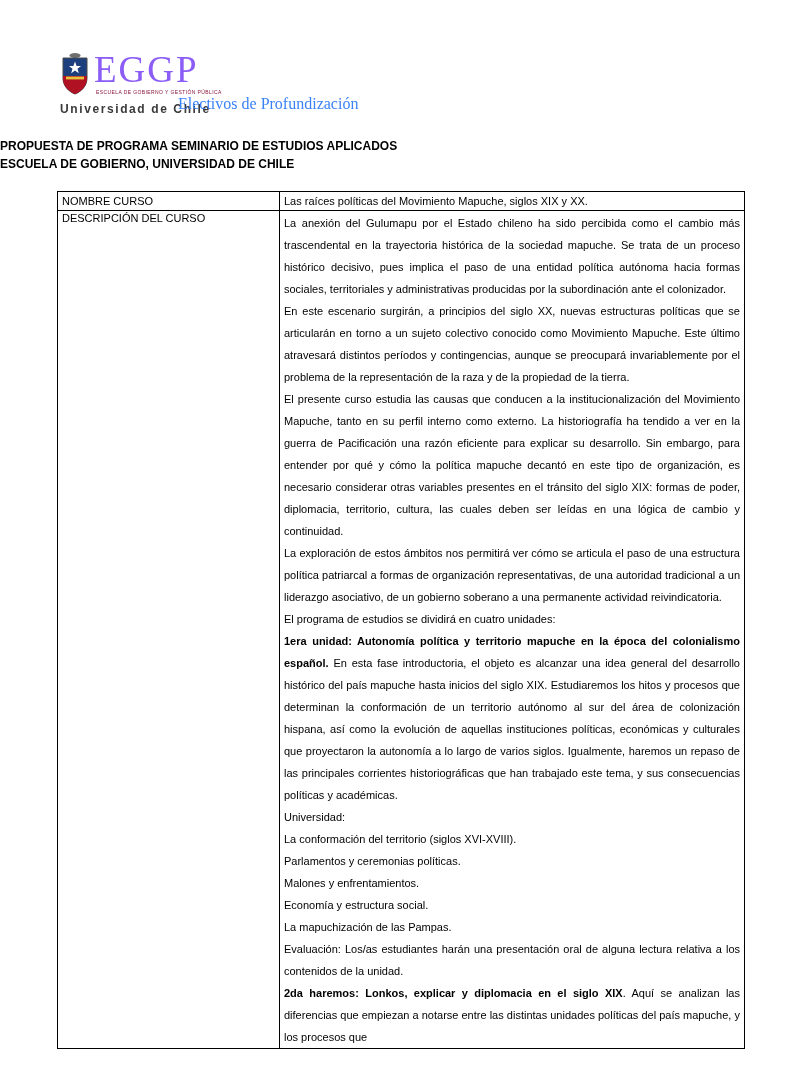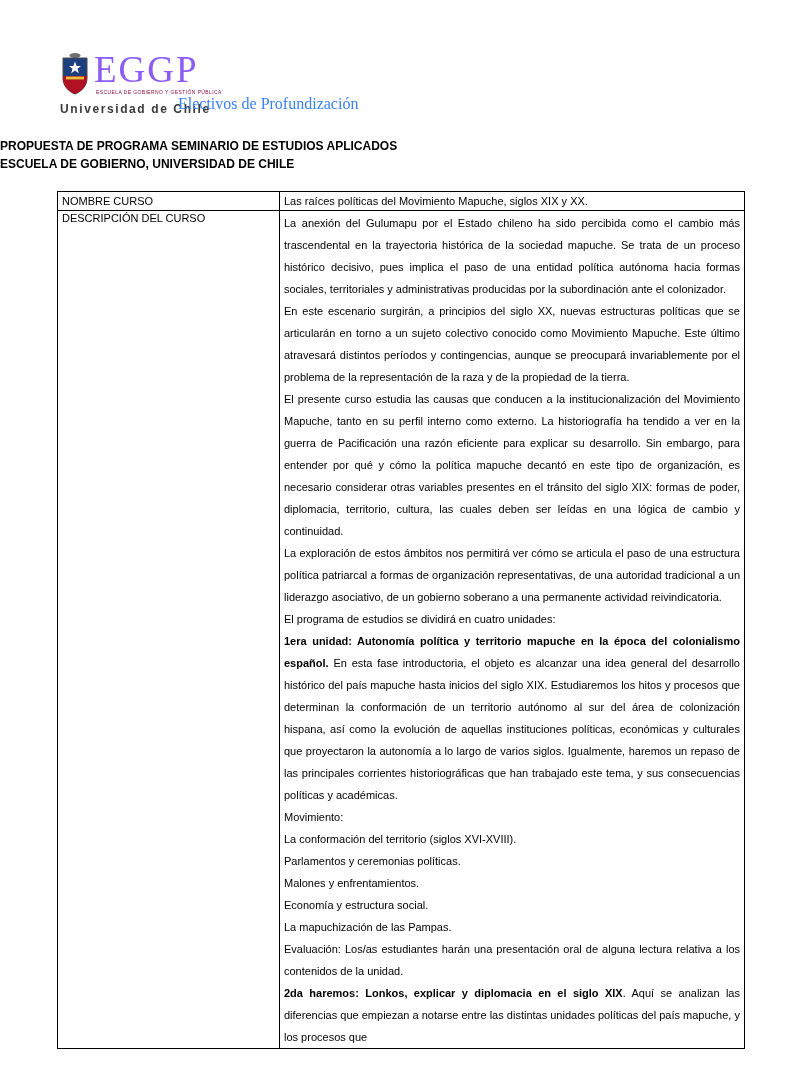--- a/index.html
+++ b/index.html
@@ -93,21 +93,21 @@
       <tr>
         <td class="label-col">DESCRIPCIÓN DEL CURSO</td>
         <td class="desc-cell">
           <div class="desc-content">
               <div class="para"><span>La anexión del Gulumapu por el Estado chileno ha sido percibida como el cambio más trascendental en la trayectoria histórica de la sociedad mapuche. Se trata de un proceso histórico decisivo, pues implica el paso de una entidad política autónoma hacia formas sociales, territoriales y administrativas producidas por la subordinación ante el colonizador.</span></div>
               <div class="para"><span>En este escenario surgirán, a principios del siglo XX, nuevas estructuras políticas que se articularán en torno a un sujeto colectivo conocido como Movimiento Mapuche. Este último atravesará distintos períodos y contingencias, aunque se preocupará invariablemente por el problema de la representación de la raza y de la propiedad de la tierra.</span></div>
               <div class="para"><span>El presente curso estudia las causas que conducen a la institucionalización del Movimiento Mapuche, tanto en su perfil interno como externo. La historiografía ha tendido a ver en la guerra de Pacificación una razón eficiente para explicar su desarrollo. Sin embargo, para entender por qué y cómo la política mapuche decantó en este tipo de organización, es necesario considerar otras variables presentes en el tránsito del siglo XIX: formas de poder, diplomacia, territorio, cultura, las cuales deben ser leídas en una lógica de cambio y continuidad.</span></div>
               <div class="para"><span>La exploración de estos ámbitos nos permitirá ver cómo se articula el paso de una estructura política patriarcal a formas de organización representativas, de una autoridad tradicional a un liderazgo asociativo, de un gobierno soberano a una permanente actividad reivindicatoria.</span></div>
               <div class="para"><span>El programa de estudios se dividirá en cuatro unidades:</span></div>
               <div class="para"><span class="b">1era unidad: Autonomía política y territorio mapuche en la época del colonialismo español.</span><span> En esta fase introductoria, el objeto es alcanzar una idea general del desarrollo histórico del país mapuche hasta inicios del siglo XIX. Estudiaremos los hitos y procesos que determinan la conformación de un territorio autónomo al sur del área de colonización hispana, así como la evolución de aquellas instituciones políticas, económicas y culturales que proyectaron la autonomía a lo largo de varios siglos. Igualmente, haremos un repaso de las principales corrientes historiográficas que han trabajado este tema, y sus consecuencias políticas y académicas.</span></div>
-              <div class="para"><span>Movimiento:</span></div>
+              <div class="para"><span>Universidad:</span></div>
               <div class="para"><span>La conformación del territorio (siglos XVI-XVIII).</span></div>
               <div class="para"><span>Parlamentos y ceremonias políticas.</span></div>
               <div class="para"><span>Malones y enfrentamientos.</span></div>
               <div class="para"><span>Economía y estructura social.</span></div>
               <div class="para"><span>La </span><span class="i">mapuchización</span><span> de las Pampas.</span></div>
               <div class="para"><span>Evaluación: Los/as estudiantes harán una presentación oral de alguna lectura relativa a los contenidos de la unidad.</span></div>
               <div class="para"><span class="b">2da haremos: </span><span class="b i">Lonkos</span><span class="b">, explicar y diplomacia en el siglo XIX</span><span>. Aquí se analizan las diferencias que empiezan a notarse entre las distintas unidades políticas del país mapuche, y los procesos que</span></div>
             </div>
         </td>
       </tr>

